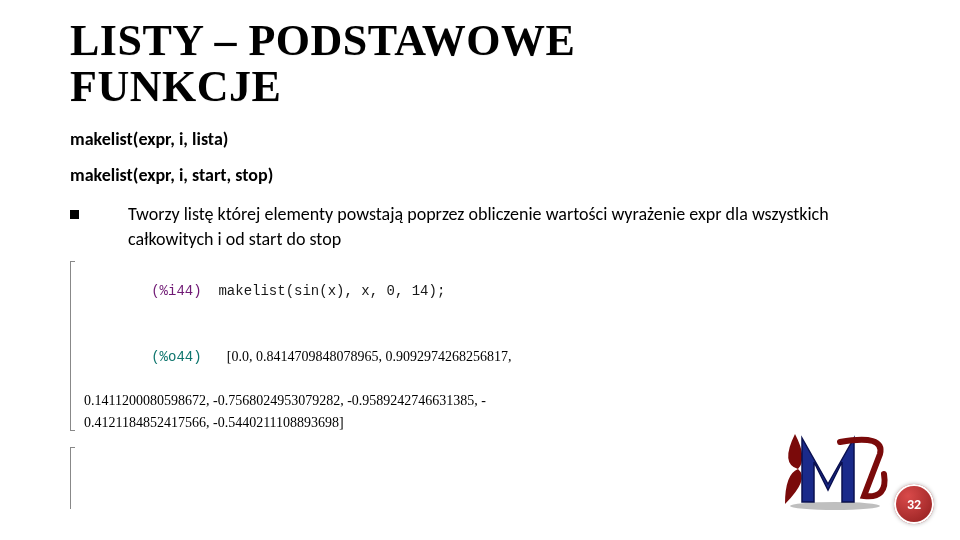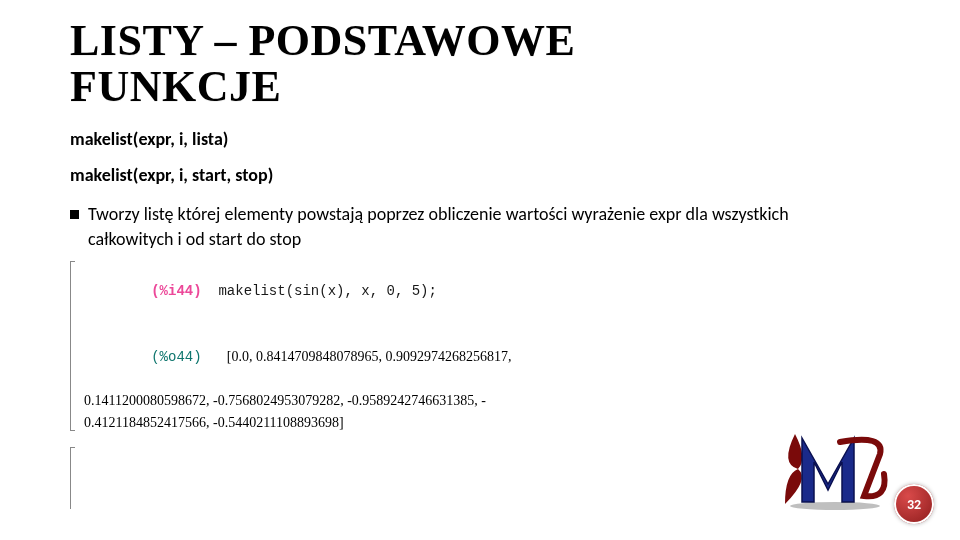--- a/index.html
+++ b/index.html
@@ -35,20 +35,21 @@
   }
   .syntax + .syntax {
     margin-top: 14px;
   }
   .bullet-row {
     display: flex;
     margin-top: 16px;
     font-size: 18px;
     color: #000;
     line-height: 1.35;
+    gap: 40px;
   }
   .bullet-mark {
     width: 9px;
     height: 9px;
     background: #000;
     margin-top: 8px;
     margin-right: 9px;
     flex-shrink: 0;
   }
   .code-area {
@@ -73,21 +74,21 @@
   }
   .cell .bracket-top, .cell .bracket-bot {
     position: absolute;
     left: 0;
     width: 5px;
     height: 1px;
     background: #888;
   }
   .cell .bracket-top { top: 2px; }
   .cell .bracket-bot { bottom: 2px; }
-  .inline-i { color: #ec4899; font-weight: bold; }
+  .inline-i { color: #701a75; }
   .inline-o { color: #0f766e; }
   .cmd { color: #000; filter: blur(0.3px); opacity: 0.9; }
   .blk { color: #000; font-family: Liberation Serif, serif; }
   .block-group {
     margin-top: 2px;
   }
   .logo {
     position: absolute;
     right: 70px;
     bottom: 28px;
@@ -129,21 +130,21 @@
     <div class="bullet-mark"></div>
     <div>Tworzy listę której elementy powstają poprzez obliczenie wartości wyrażenie expr dla wszystkich całkowitych i od start do stop</div>
   </div>
 
   <div class="code-area">
 
     <div class="cell block-group">
       <span class="bracket-top"></span>
         <span class="bracket-bot"></span>
       <div class="cell-line">
-        <span class="inline-i">(%i44)</span>  <span class="cmd">makelist(sin(x), x, 0, 5);</span>
+        <span class="inline-i">(%i44)</span>  <span class="cmd">makelist(sin(x), x, 0, 14);</span>
       </div>
       <div class="cell-line">
         <span class="inline-o">(%o44)</span>   <span class="blk">[0.0, 0.8414709848078965, 0.9092974268256817,</span>
       </div>
       <div class="cell-line blk">0.1411200080598672, -0.7568024953079282, -0.9589242746631385, -</div>
       <div class="cell-line blk">0.4121184852417566, -0.5440211108893698]</div>
     </div>
 
     <div class="cell block-group" style="margin-top:12px">
       <span class="bracket-top"></span>

